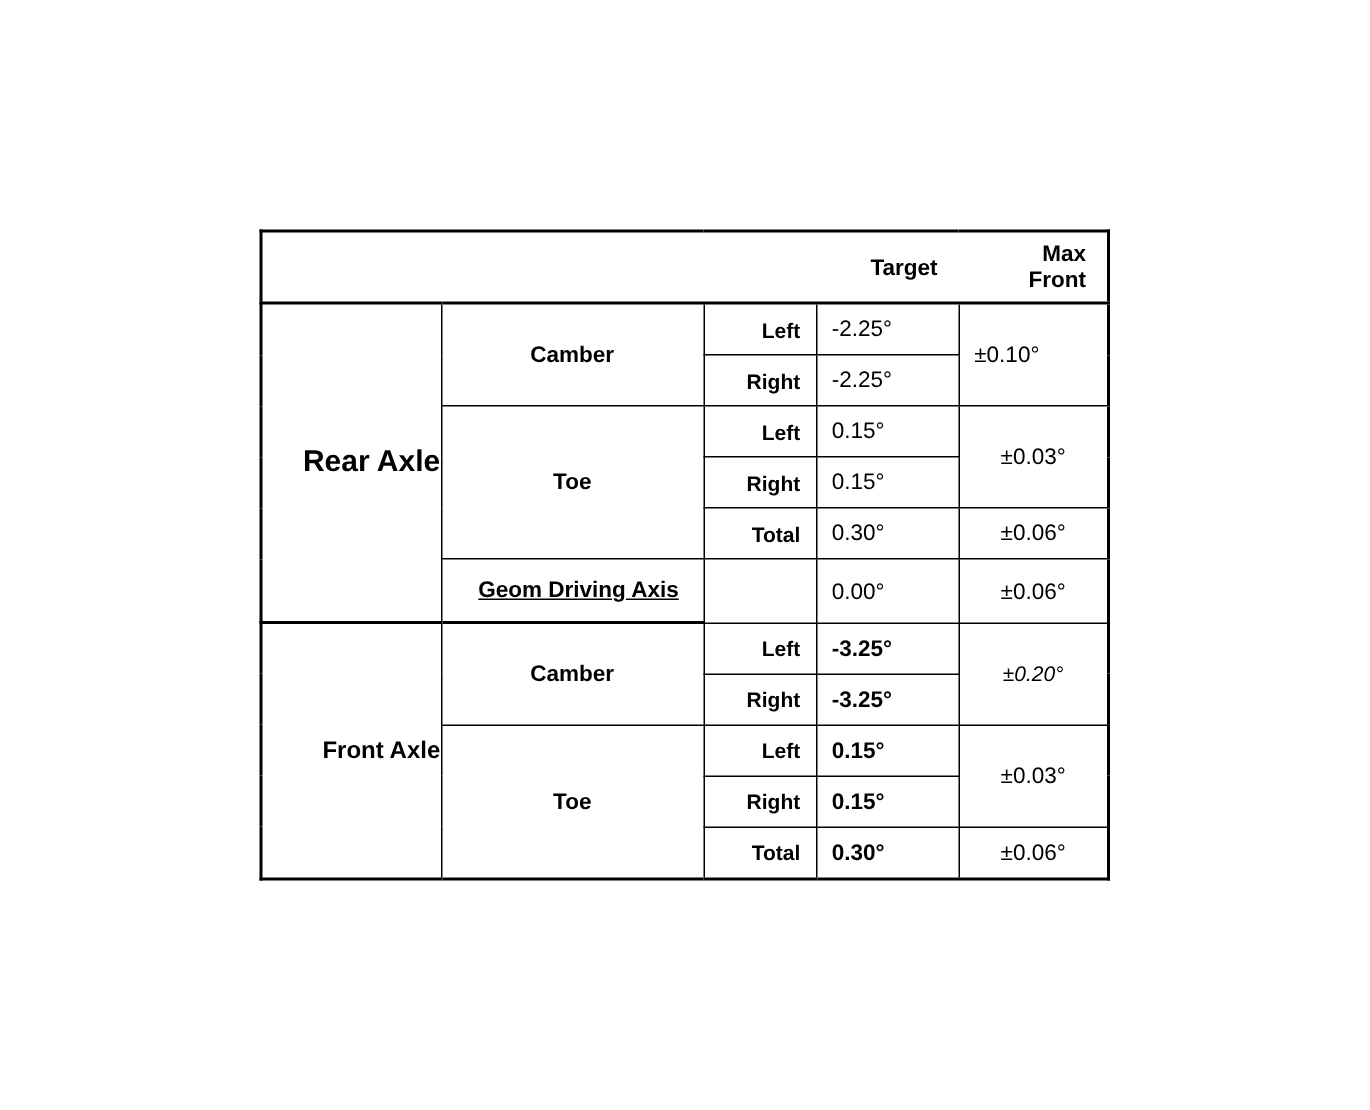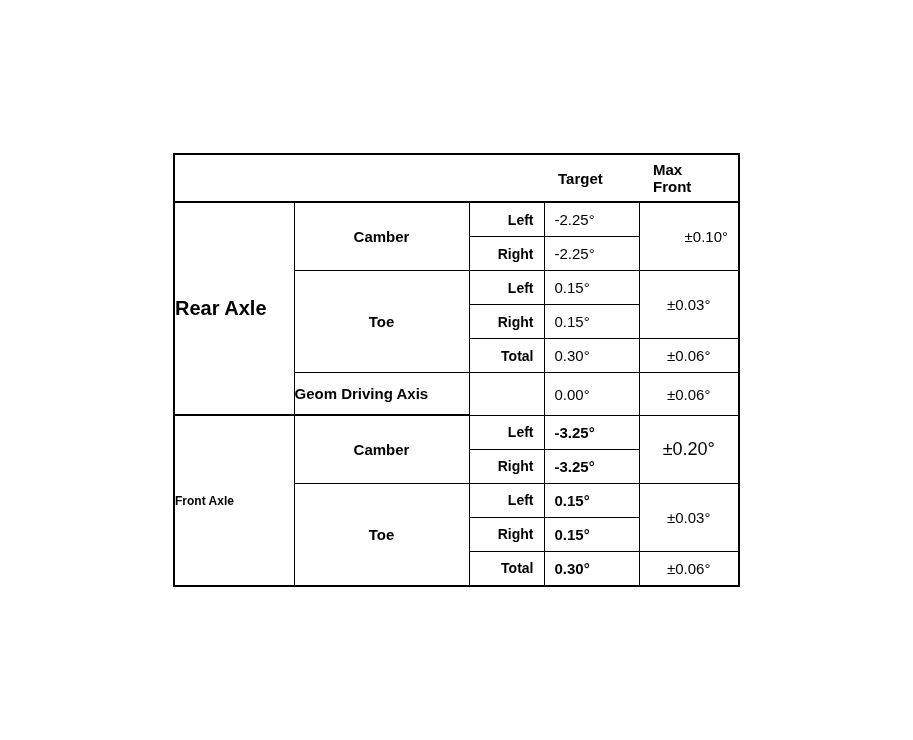--- a/index.html
+++ b/index.html
@@ -26,21 +26,21 @@
     }
 
     table {
       border-collapse: collapse;
       border: 2px solid #000;
     }
 
     th, td {
       border: 1px solid #000;
       padding: 0;
-      text-align: left;
+      text-align: right;
       vertical-align: middle;
     }
 
     .header-row th {
       font-weight: bold;
       font-size: 15px;
       padding: 6px 14px;
       border: none;
       border-bottom: 2px solid #000;
     }
@@ -67,21 +67,21 @@
         <th>Target</th>
         <th>Max Front</th>
       </tr>
     </thead>
     <tbody id="table-body">
         <tr>
           <td rowspan="6" class="axle-cell" style="border-width: 2px 1px 2px 2px; border-style: solid; border-color: rgb(0, 0, 0); font-weight: bold; font-size: 20px; width: 120px;">Rear Axle</td>
           <td rowspan="2" style="border-width: 2px 1px 1px; border-style: solid; border-color: rgb(0, 0, 0); font-weight: bold; font-size: 15px; width: 175px; text-align: center; padding: 12px 8px;">Camber</td>
           <td style="border-width: 2px 1px 1px; border-style: solid; border-color: rgb(0, 0, 0); font-weight: bold; font-size: 14px; width: 75px; text-align: right; padding: 8px 10px;">Left</td>
           <td style="border-width: 2px 1px 1px; border-style: solid; border-color: rgb(0, 0, 0); font-size: 15px; width: 95px; text-align: left; padding: 8px 10px;">-2.25°</td>
-          <td rowspan="2" style="border-width: 2px 2px 1px 1px; border-style: solid; border-color: rgb(0, 0, 0); font-size: 15px; width: 100px; text-align: right; padding: 20px 10px;">±0.10°</td>
+          <td rowspan="2" style="border-width: 2px 2px 1px 1px; border-style: solid; border-color: rgb(0, 0, 0); font-size: 15px; width: 100px; text-align: left; padding: 20px 10px;">±0.10°</td>
         </tr>
         <tr>
           <td style="border-width: 1px; border-style: solid; border-color: rgb(0, 0, 0); font-weight: bold; font-size: 14px; width: 75px; text-align: right; padding: 8px 10px;">Right</td>
           <td style="border-width: 1px; border-style: solid; border-color: rgb(0, 0, 0); font-size: 15px; width: 95px; text-align: left; padding: 8px 10px;">-2.25°</td>
         </tr>
         <tr>
           <td rowspan="3" style="border-width: 1px; border-style: solid; border-color: rgb(0, 0, 0); font-weight: bold; font-size: 15px; width: 175px; text-align: center; padding: 12px 8px;">Toe</td>
           <td style="border-width: 1px; border-style: solid; border-color: rgb(0, 0, 0); font-weight: bold; font-size: 14px; width: 75px; text-align: right; padding: 8px 10px;">Left</td>
           <td style="border-width: 1px; border-style: solid; border-color: rgb(0, 0, 0); font-size: 15px; width: 95px; text-align: left; padding: 8px 10px;">0.15°</td>
           <td rowspan="2" style="border-width: 1px 2px 1px 1px; border-style: solid; border-color: rgb(0, 0, 0); font-size: 15px; width: 100px; text-align: center; padding: 8px 10px;">±0.03°</td>
@@ -89,31 +89,31 @@
         <tr>
           <td style="border-width: 1px; border-style: solid; border-color: rgb(0, 0, 0); font-weight: bold; font-size: 14px; width: 75px; text-align: right; padding: 8px 10px;">Right</td>
           <td style="border-width: 1px; border-style: solid; border-color: rgb(0, 0, 0); font-size: 15px; width: 95px; text-align: left; padding: 8px 10px;">0.15°</td>
         </tr>
         <tr>
           <td style="border-width: 1px; border-style: solid; border-color: rgb(0, 0, 0); font-weight: bold; font-size: 14px; width: 75px; text-align: right; padding: 8px 10px;">Total</td>
           <td style="border-width: 1px; border-style: solid; border-color: rgb(0, 0, 0); font-size: 15px; width: 95px; text-align: left; padding: 8px 10px;">0.30°</td>
           <td rowspan="1" style="border-width: 1px 2px 1px 1px; border-style: solid; border-color: rgb(0, 0, 0); font-size: 15px; width: 100px; text-align: center; padding: 8px 10px;">±0.06°</td>
         </tr>
         <tr>
-          <td rowspan="1" style="border-width: 1px 1px 2px; border-style: solid; border-color: rgb(0, 0, 0); font-weight: bold; font-size: 15px; width: 175px; text-align: left; padding: 12px 0;">Geom Driving Axis</td>
+          <td rowspan="1" style="border-width: 1px 1px 2px; border-style: solid; border-color: rgb(0, 0, 0); font-weight: bold; font-size: 15px; width: 175px; text-align: right; padding: 12px 16px; text-decoration: underline;">Geom Driving Axis</td>
           <td style="border-width: 1px; border-style: solid; border-color: rgb(0, 0, 0); font-weight: bold; font-size: 14px; width: 75px; text-align: right; padding: 8px 10px;"></td>
           <td style="border-width: 1px; border-style: solid; border-color: rgb(0, 0, 0); font-size: 15px; width: 95px; text-align: left; padding: 8px 10px;">0.00°</td>
           <td rowspan="1" style="border-width: 1px 2px 1px 1px; border-style: solid; border-color: rgb(0, 0, 0); font-size: 15px; width: 100px; text-align: center; padding: 8px 10px;">±0.06°</td>
         </tr>
         <tr>
-          <td rowspan="5" class="axle-cell" style="border-width: 2px 1px 2px 2px; border-style: solid; border-color: rgb(0, 0, 0); font-weight: bold; font-size: 12px; width: 120px;">Front Axle</td>
+          <td rowspan="5" class="axle-cell" style="border-width: 2px 1px 2px 2px; border-style: solid; border-color: rgb(0, 0, 0); font-weight: bold; font-size: 16px; width: 120px;">Front Axle</td>
           <td rowspan="2" style="border-width: 1px; border-style: solid; border-color: rgb(0, 0, 0); font-weight: bold; font-size: 15px; width: 175px; text-align: center; padding: 12px 8px;">Camber</td>
           <td style="border-width: 1px; border-style: solid; border-color: rgb(0, 0, 0); font-weight: bold; font-size: 14px; width: 75px; text-align: right; padding: 8px 10px;">Left</td>
           <td style="border-width: 1px; border-style: solid; border-color: rgb(0, 0, 0); font-size: 15px; width: 95px; text-align: left; padding: 8px 10px; font-weight: bold;">-3.25°</td>
-          <td rowspan="2" style="border-width: 1px 2px 1px 1px; border-style: solid; border-color: rgb(0, 0, 0); font-size: 18px; width: 100px; text-align: center; padding: 8px 10px;">±0.20°</td>
+          <td rowspan="2" style="border-width: 1px 2px 1px 1px; border-style: solid; border-color: rgb(0, 0, 0); font-size: 14px; width: 100px; text-align: center; padding: 8px 10px; font-style: italic;">±0.20°</td>
         </tr>
         <tr>
           <td style="border-width: 1px; border-style: solid; border-color: rgb(0, 0, 0); font-weight: bold; font-size: 14px; width: 75px; text-align: right; padding: 8px 10px;">Right</td>
           <td style="border-width: 1px; border-style: solid; border-color: rgb(0, 0, 0); font-size: 15px; width: 95px; text-align: left; padding: 8px 10px; font-weight: bold;">-3.25°</td>
         </tr>
         <tr>
           <td rowspan="3" style="border-width: 1px; border-style: solid; border-color: rgb(0, 0, 0); font-weight: bold; font-size: 15px; width: 175px; text-align: center; padding: 12px 8px;">Toe</td>
           <td style="border-width: 1px; border-style: solid; border-color: rgb(0, 0, 0); font-weight: bold; font-size: 14px; width: 75px; text-align: right; padding: 8px 10px;">Left</td>
           <td style="border-width: 1px; border-style: solid; border-color: rgb(0, 0, 0); font-size: 15px; width: 95px; text-align: left; padding: 8px 10px; font-weight: bold;">0.15°</td>
           <td rowspan="2" style="border-width: 1px 2px 1px 1px; border-style: solid; border-color: rgb(0, 0, 0); font-size: 15px; width: 100px; text-align: center; padding: 8px 10px;">±0.03°</td>

